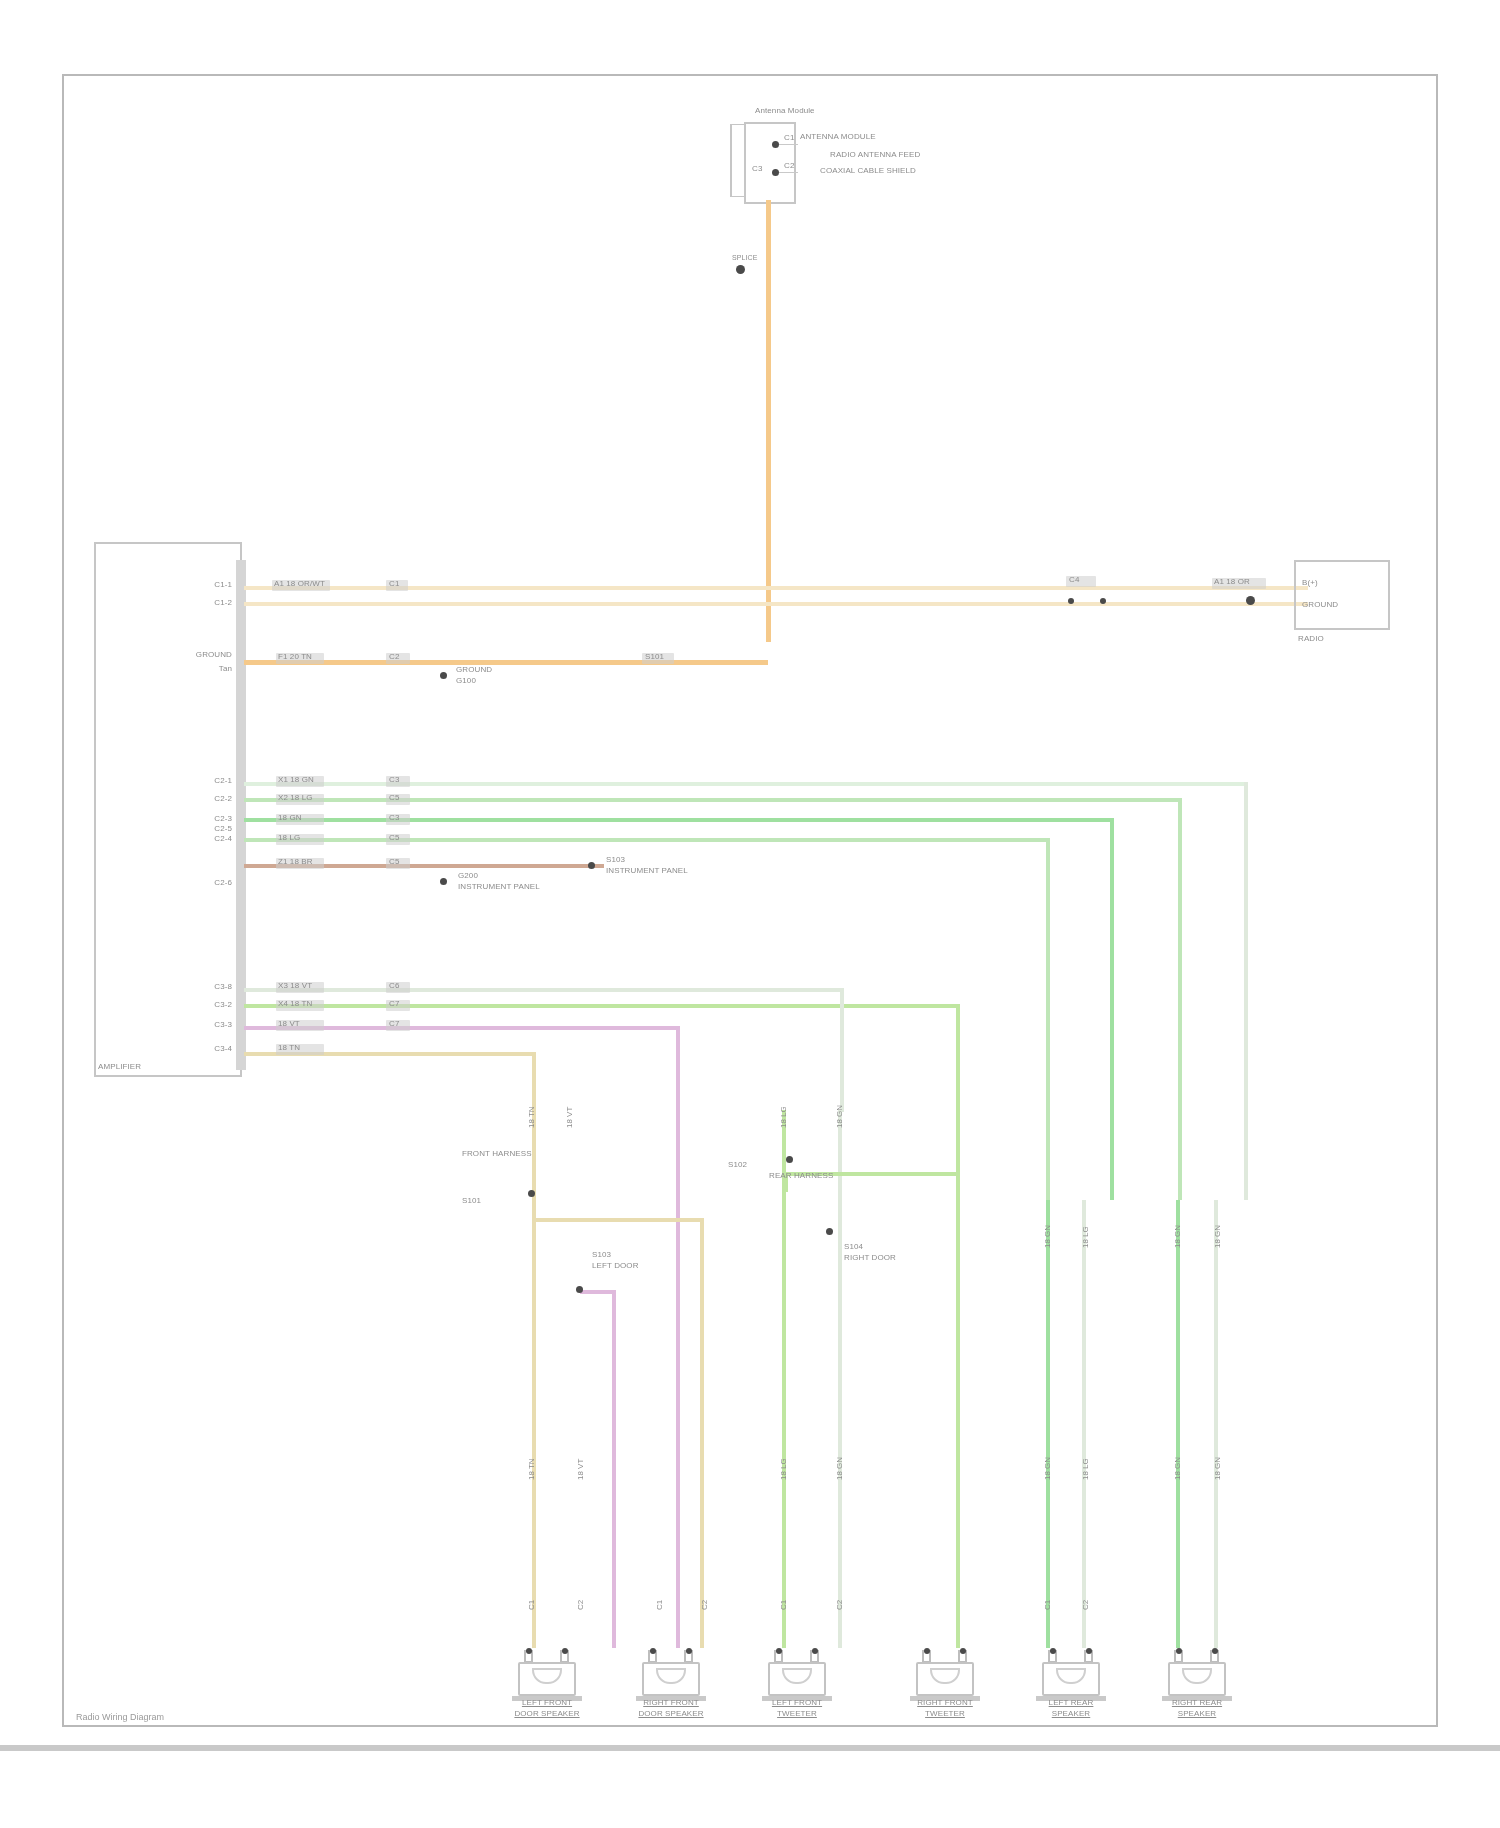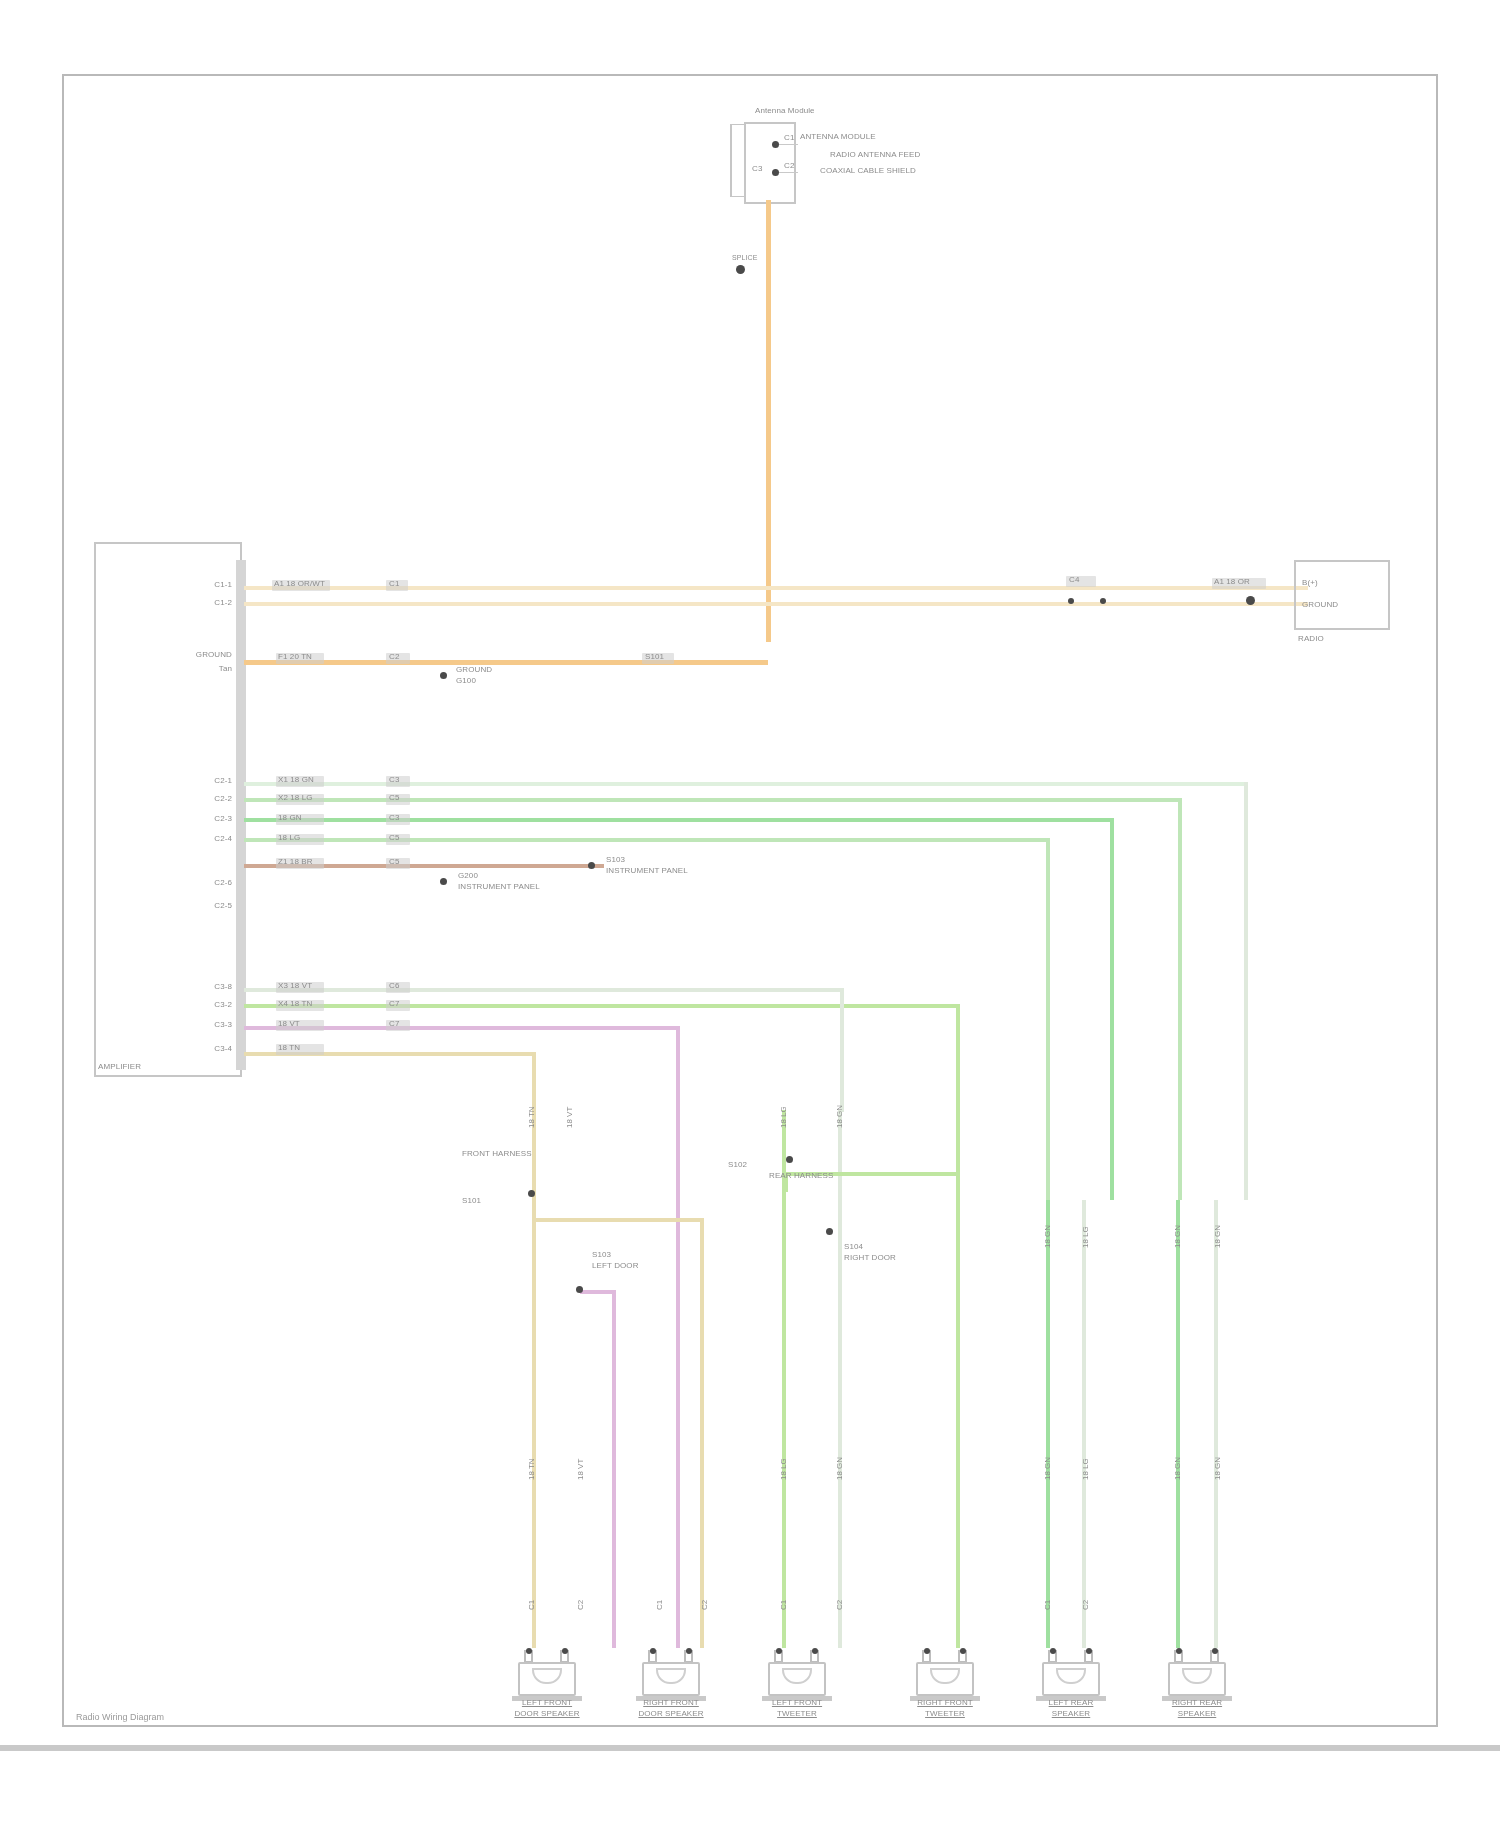--- a/index.html
+++ b/index.html
@@ -124,21 +124,21 @@
   <div class="wire h" style="left:244px;top:782px;width:1000px;height:4px;background:#dff0de;"></div>
   <div class="wire h" style="left:244px;top:798px;width:934px;height:4px;background:#bfe6b8;"></div>
   <div class="wire h" style="left:244px;top:818px;width:866px;height:4px;background:#9fe0a0;"></div>
   <div class="wire h" style="left:244px;top:838px;width:802px;height:4px;background:#bfe6b8;"></div>
   <div class="wire h" style="left:244px;top:864px;width:360px;height:4px;background:#cfa893;"></div>
 
   <div class="lbl r" style="left:130px;top:776px;width:102px;">C2-1</div>
   <div class="lbl r" style="left:130px;top:794px;width:102px;">C2-2</div>
   <div class="lbl r" style="left:130px;top:814px;width:102px;">C2-3</div>
   <div class="lbl r" style="left:130px;top:834px;width:102px;">C2-4</div>
-  <div class="lbl r" style="left:130px;top:901px;width:102px;">C2-5</div>
+  <div class="lbl r" style="left:130px;top:824px;width:102px;">C2-5</div>
   <div class="lbl r" style="left:130px;top:878px;width:102px;">C2-6</div>
 
   <div class="gauge" style="left:276px;top:776px;width:48px;height:11px;"></div>
   <div class="lbl" style="left:278px;top:775px;">X1 18 GN</div>
 
   <div class="gauge" style="left:386px;top:776px;width:24px;height:11px;"></div>
   <div class="lbl" style="left:389px;top:775px;">C3</div>
 
   <div class="gauge" style="left:276px;top:794px;width:48px;height:11px;"></div>
   <div class="lbl" style="left:278px;top:793px;">X2 18 LG</div>

